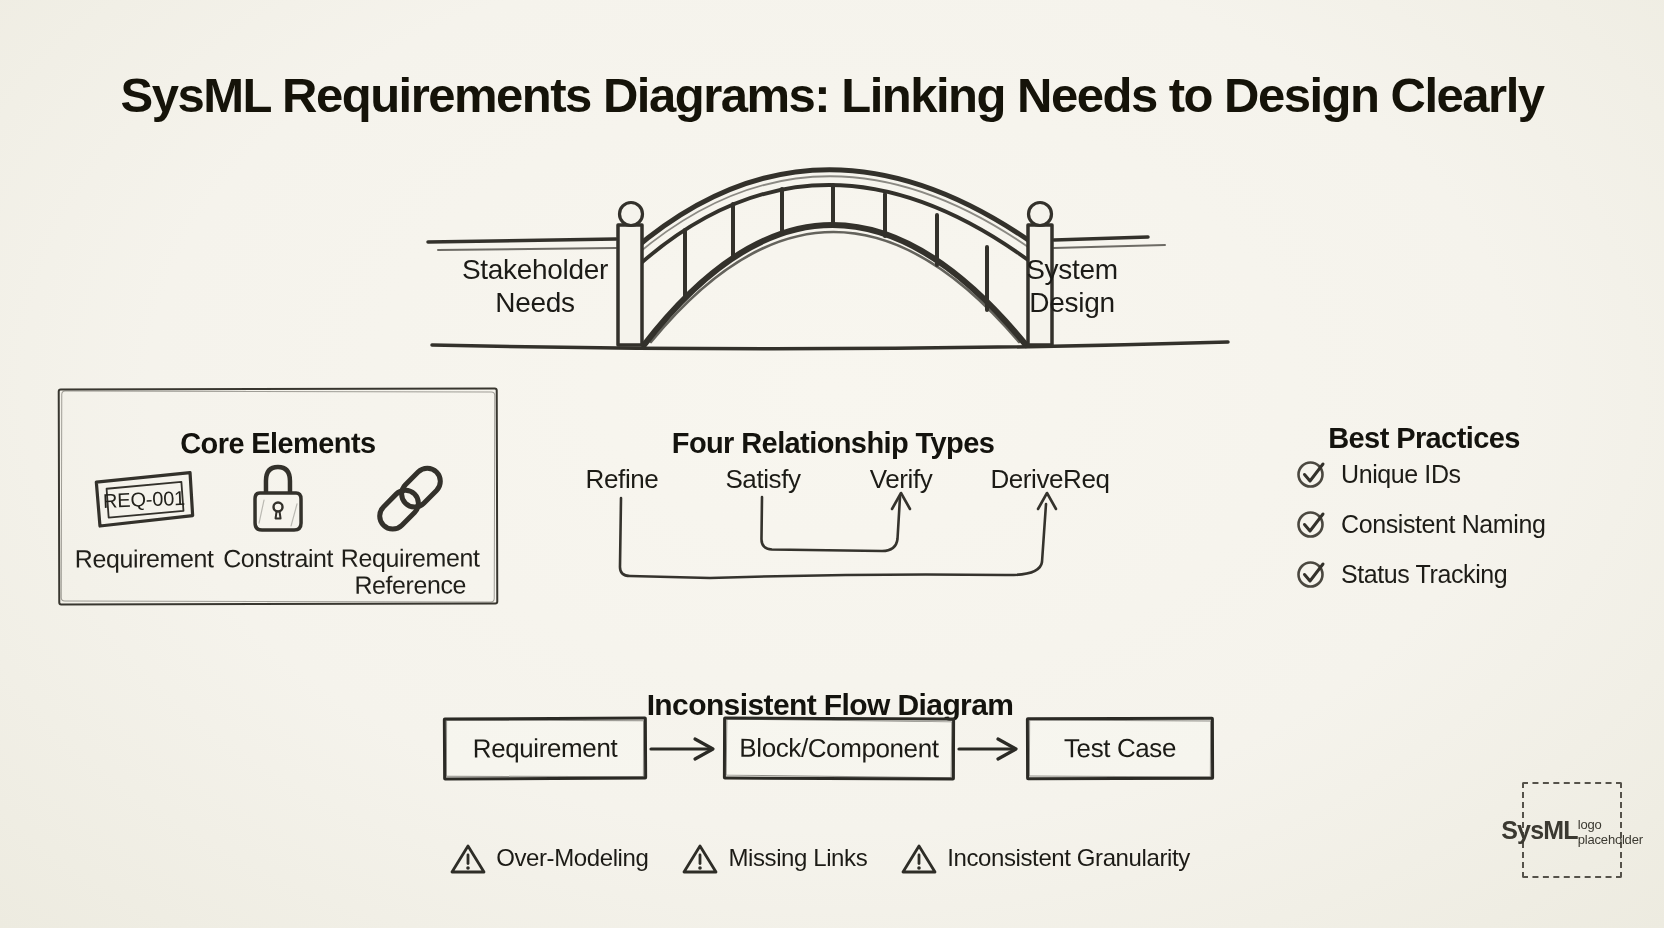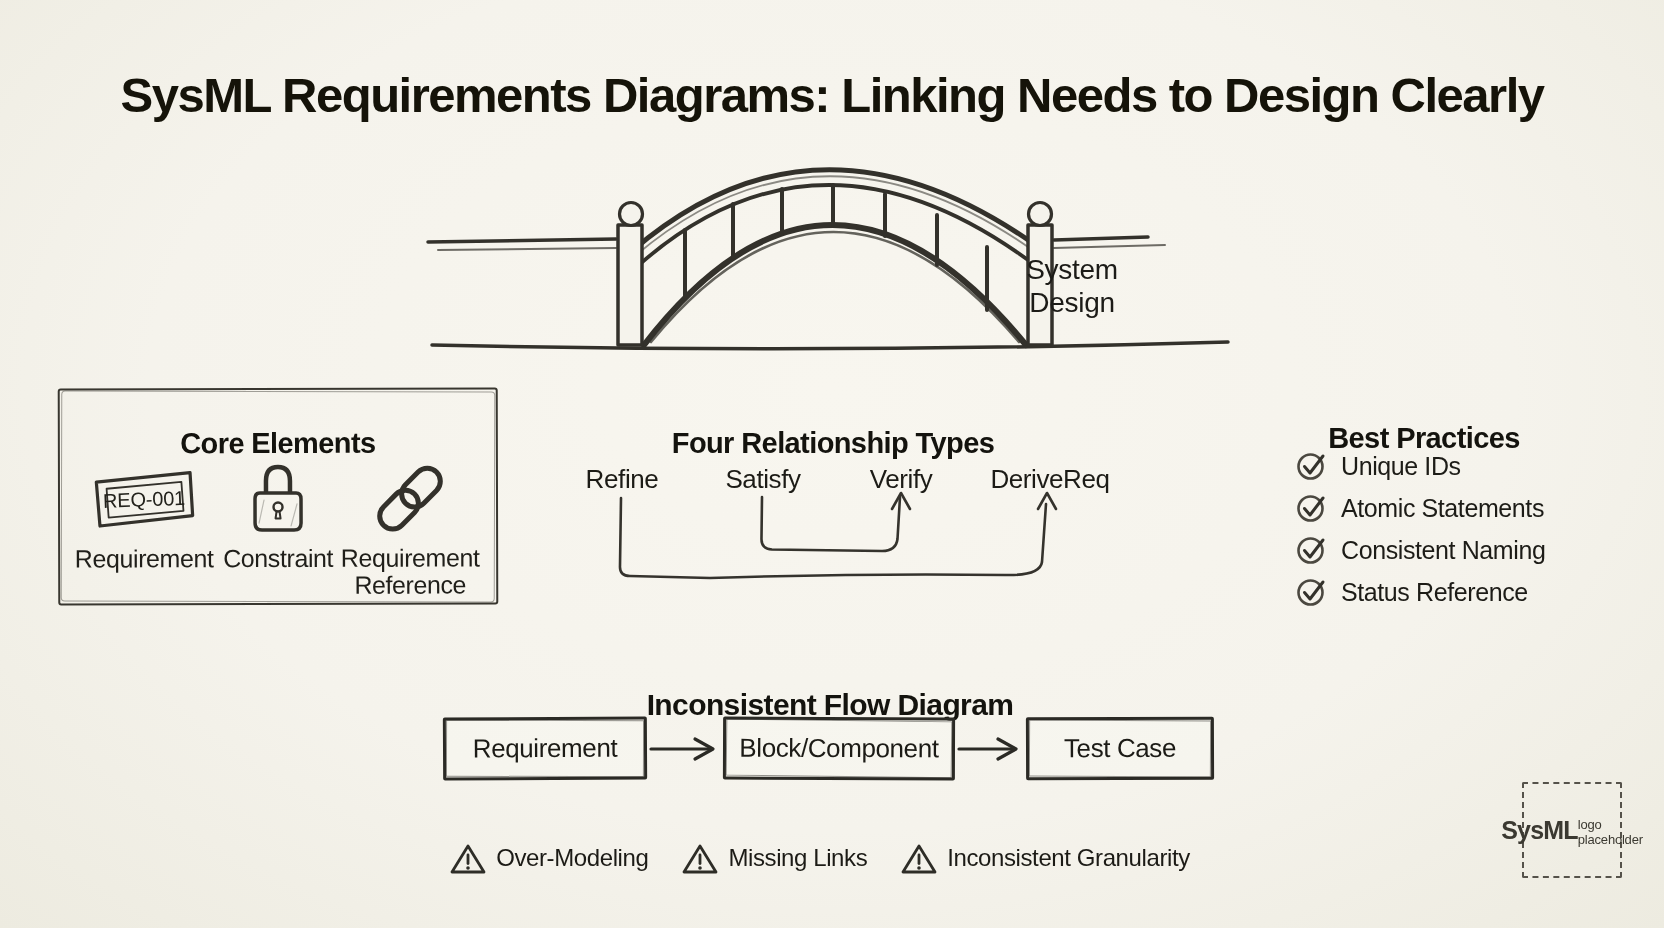--- a/index.html
+++ b/index.html
@@ -74,21 +74,21 @@
   }
   .rel-label.l0{left:622px;}
   .rel-label.l1{left:763px;}
   .rel-label.l2{left:901px;}
   .rel-label.l3{left:1050px;}
   .rel-svg{left:540px;top:480px;}
 
   
   .best-heading{left:1294px;top:398px;width:260px;}
   .best-list{left:1296px;top:450px;display:flex;flex-direction:column;gap:10px;}
-  .best-item{display:flex;align-items:center;gap:13px;height:32px;}
+  .best-item{display:flex;align-items:center;gap:13px;height:32px;margin-top:8px;}
   .best-item-label{font-size:25px;letter-spacing:-0.4px;color:#1d1c17;white-space:nowrap;}
 
   
   .trace-heading{left:420px;top:663px;width:820px;font-size:30px;}
   .flow-node{
     top:717px;height:63px;
     border:3px solid #2b2a25;border-radius:2px;
     box-sizing:border-box;
     display:flex;align-items:center;justify-content:center;
     font-size:26px;letter-spacing:-0.4px;color:#1c1b16;
@@ -160,20 +160,22 @@
       <g>
         <path d="M 8 112 L 196 109" stroke-width="3.5"></path>
         <path d="M 18 120 L 196 118" stroke-width="2" opacity="0.7"></path>
         <path d="M 634 110 L 728 107" stroke-width="3.5"></path>
         <path d="M 634 118 L 745 115" stroke-width="2" opacity="0.7"></path>
       </g>
 
       <path d="M 12 215 Q 410 224 808 212" stroke-width="3.5"></path>
     </g>
   </svg>
+  <div class="abs bridge-label left">Stakeholder
+Needs</div>
   <div class="abs bridge-label right">System
 Design</div>
 
   <section class="abs core-box">
     <h2 class="abs section-heading core-title">Core Elements</h2>
 
     <div class="abs core-col core-col-1">
       <div class="icon-slot">
         <svg class="req-tag" width="104" height="58" viewBox="0 0 104 58">
           <g transform="rotate(-2 52 29)" stroke="#33312b" fill="none" stroke-linejoin="round" stroke-linecap="round">
@@ -238,35 +240,28 @@
         <circle cx="14.5" cy="15.5" r="12" stroke="#4b4840" stroke-width="2.6" fill="none"></circle>
         <path d="M 8.5 15.5 L 14 22 L 27 5" stroke="#33312b" stroke-width="3" fill="none" stroke-linecap="round" stroke-linejoin="round"></path>
       </svg>
       <span class="best-item-label">Unique IDs</span>
     </div>
     <div class="best-item">
       <svg width="32" height="30" viewBox="0 0 32 30">
         <circle cx="14.5" cy="15.5" r="12" stroke="#4b4840" stroke-width="2.6" fill="none"></circle>
         <path d="M 8.5 15.5 L 14 22 L 27 5" stroke="#33312b" stroke-width="3" fill="none" stroke-linecap="round" stroke-linejoin="round"></path>
       </svg>
-      <span class="best-item-label">Atomic Statements</span>
+      <span class="best-item-label">Consistent Naming</span>
     </div>
     <div class="best-item">
       <svg width="32" height="30" viewBox="0 0 32 30">
         <circle cx="14.5" cy="15.5" r="12" stroke="#4b4840" stroke-width="2.6" fill="none"></circle>
         <path d="M 8.5 15.5 L 14 22 L 27 5" stroke="#33312b" stroke-width="3" fill="none" stroke-linecap="round" stroke-linejoin="round"></path>
       </svg>
-      <span class="best-item-label">Consistent Naming</span>
-    </div>
-    <div class="best-item">
-      <svg width="32" height="30" viewBox="0 0 32 30">
-        <circle cx="14.5" cy="15.5" r="12" stroke="#4b4840" stroke-width="2.6" fill="none"></circle>
-        <path d="M 8.5 15.5 L 14 22 L 27 5" stroke="#33312b" stroke-width="3" fill="none" stroke-linecap="round" stroke-linejoin="round"></path>
-      </svg>
-      <span class="best-item-label">Status Reference</span>
+      <span class="best-item-label">Status Tracking</span>
     </div>
   </div>
 
   <h2 class="abs section-heading trace-heading">Inconsistent Flow Diagram</h2>
 
   <div class="abs flow-node n0">
     <span>Requirement</span>
   </div>
   <svg class="abs flow-arrow a0" width="72" height="28" viewBox="0 0 72 28">
     <g stroke="#2b2a25" fill="none" stroke-width="3.2" stroke-linecap="round" stroke-linejoin="round">

